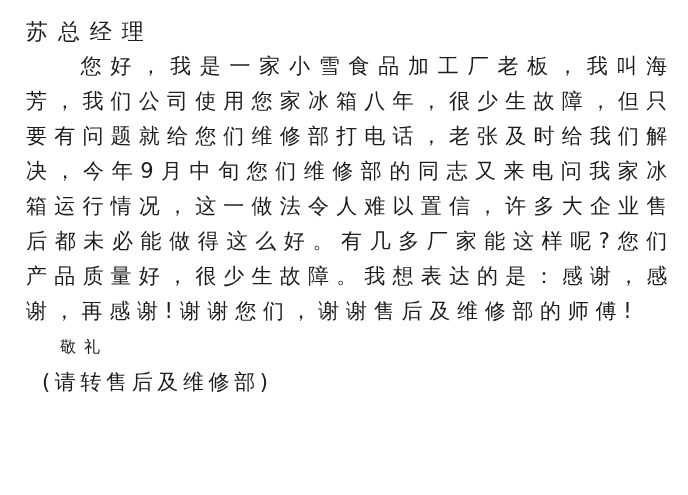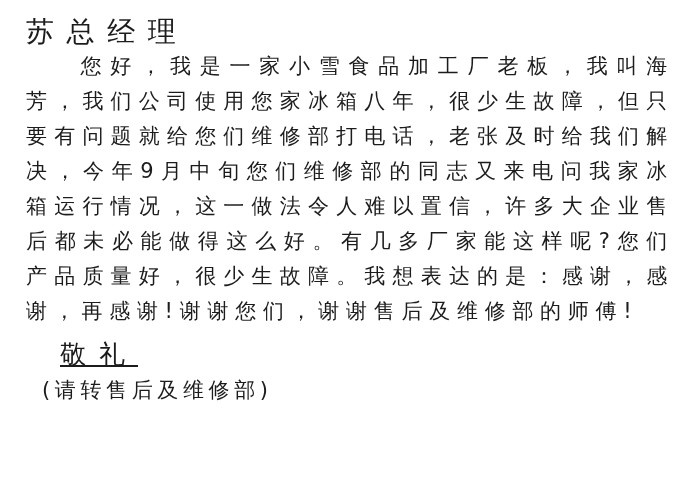--- a/index.html
+++ b/index.html
@@ -12,41 +12,40 @@
     width: 688px;
     height: 495px;
     background: #ffffff;
     overflow: hidden;
     font-family: cursive, "DejaVu Sans", sans-serif;
     color: #1c1c1c;
     box-sizing: border-box;
     padding: 14px 10px 0 26px;
   }
   .salutation {
-    font-size: 28px;
+    font-size: 22px;
     line-height: 35px;
     letter-spacing: 0.45em;
     white-space: nowrap;
   }
   .body-text {
     margin: 0;
     font-size: 21px;
     line-height: 35px;
     letter-spacing: 0.32em;
     text-indent: 2.6em;
     text-align: justify;
     width: 648px;
   }
   .closing {
-    margin-top: 8px;
+    margin-top: 0;
     margin-left: 34px;
-    font-size: 26px;
+    font-size: 16px;
     line-height: 35px;
     letter-spacing: 0.5em;
-    text-decoration: underline;
   }
   .forward-note {
     margin-top: 1px;
     margin-left: 16px;
     font-size: 21px;
     line-height: 34px;
     letter-spacing: 0.22em;
   }
   .signature {
     margin-top: 2px;

